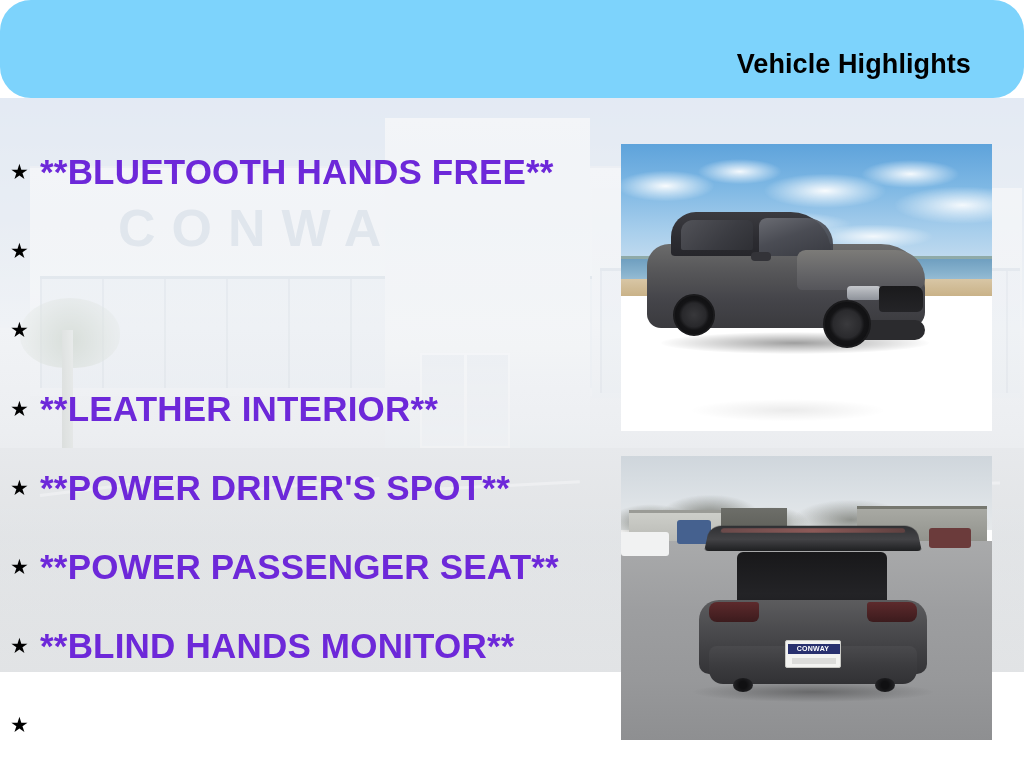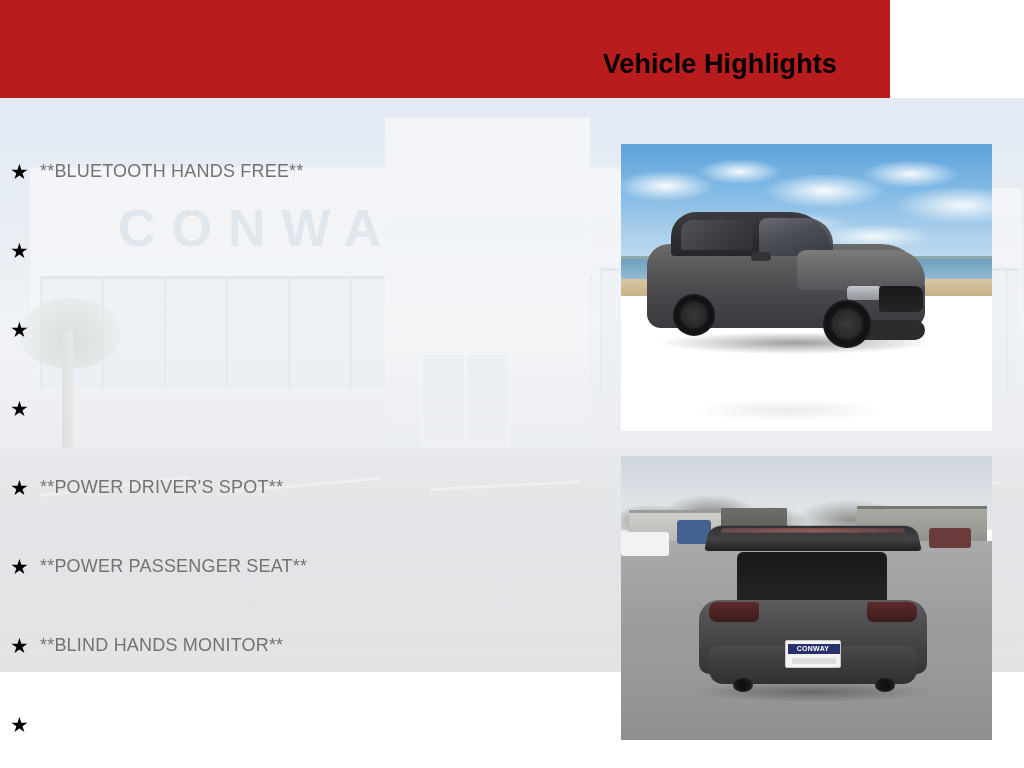--- a/index.html
+++ b/index.html
@@ -18,24 +18,25 @@
     width: 1024px;
     height: 768px;
     background: #ffffff;
     overflow: hidden;
   }
 
   
   .header {
     position: absolute;
     left: 0; top: 0;
-    width: 890px;
+    width: 1024px;
     height: 98px;
-    background: #b91c1c;
+    background: #7dd3fc;
     z-index: 30;
+    border-radius: 31px;
   }
   .page-title {
     position: absolute;
     right: 53px;
     top: 50px;
     font-size: 27px;
     font-weight: bold;
     color: #000000;
     letter-spacing: 0.1px;
     white-space: nowrap;
@@ -198,25 +199,25 @@
   .bullet-star {
     width: 30px;
     margin-left: 10px;
     font-size: 21px;
     line-height: 1;
     color: #000000;
     text-align: left;
     flex: 0 0 auto;
   }
   .bullet-label {
-    font-size: 18px;
-    color: #737373;
+    font-size: 35px;
+    color: #6d28d9;
     letter-spacing: 0.2px;
     line-height: 1;
-    font-weight: normal;
+    font-weight: bold;
   }
 
   
   .photo {
     position: absolute;
     overflow: hidden;
     z-index: 20;
     background: #ffffff;
   }
 
@@ -549,20 +550,21 @@
     <div class="bullet-row" style="top:132px;">
       <span class="bullet-star">★</span>
     </div>
 
     <div class="bullet-row" style="top:211px;">
       <span class="bullet-star">★</span>
     </div>
 
     <div class="bullet-row" style="top:290px;">
       <span class="bullet-star">★</span>
+      <span class="bullet-label">**LEATHER INTERIOR**</span>
     </div>
 
     <div class="bullet-row" style="top:369px;">
       <span class="bullet-star">★</span>
       <span class="bullet-label">**POWER DRIVER'S SPOT**</span>
     </div>
 
     <div class="bullet-row" style="top:448px;">
       <span class="bullet-star">★</span>
       <span class="bullet-label">**POWER PASSENGER SEAT**</span>

